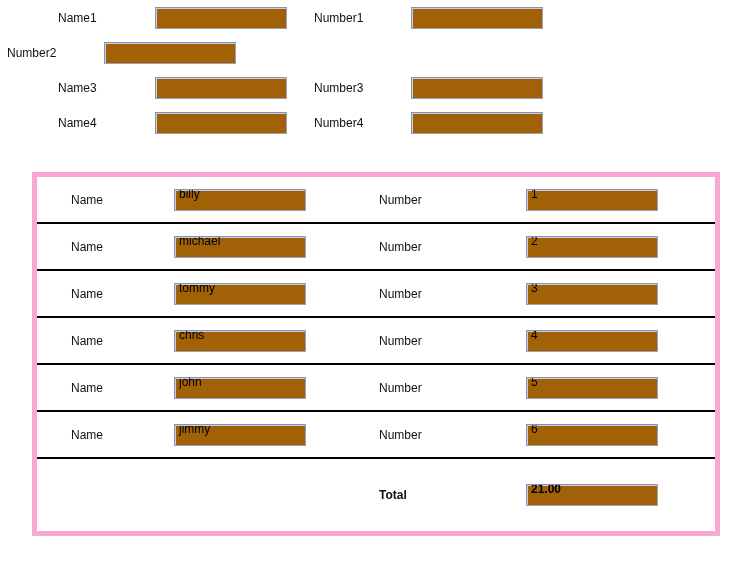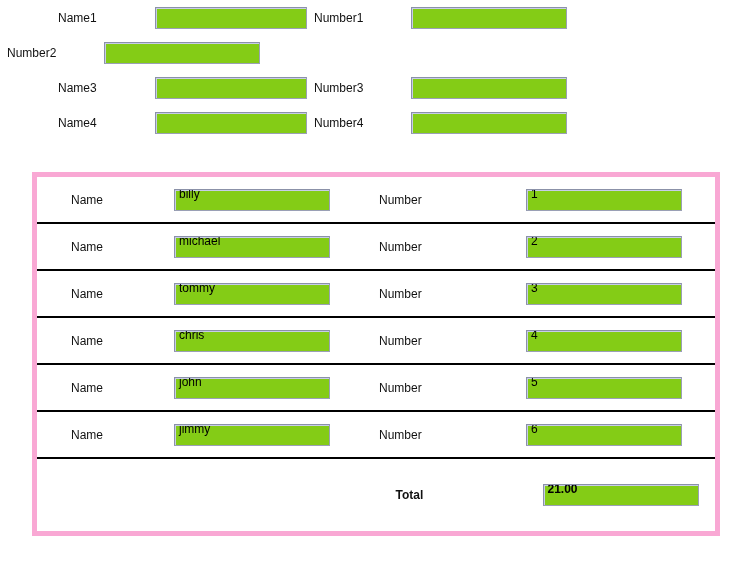--- a/index.html
+++ b/index.html
@@ -21,24 +21,24 @@
     flex: 0 0 97px;
     font-size: 12px;
     line-height: 14px;
     color: #111111;
     white-space: nowrap;
   }
   .pair-label.bold {
     font-weight: bold;
   }
   .field {
-    width: 156px;
+    width: 132px;
     height: 22px;
     box-sizing: border-box;
-    background: #84cc16;
+    background: #a16207;
     border: 1px solid #9aa0b5;
     border-top-color: #8b91a8;
     border-left-color: #8b91a8;
     box-shadow: inset 1px 1px 0 #c7cde8;
     display: flex;
     align-items: center;
     padding: 0 0 12px 4px;
     font-size: 12px;
     line-height: 14px;
     color: #000000;
@@ -88,21 +88,20 @@
   .table-row {
     display: flex;
     align-items: center;
     height: 47px;
     box-sizing: border-box;
     border-bottom: 2px solid #000000;
   }
   .table-row.total-row {
     height: 72px;
     border-bottom: none;
-    justify-content: center;
   }
   .cell-left {
     display: flex;
     align-items: center;
     width: 337px;
     flex: 0 0 337px;
     box-sizing: border-box;
     padding-left: 34px;
   }
   .cell-right {

